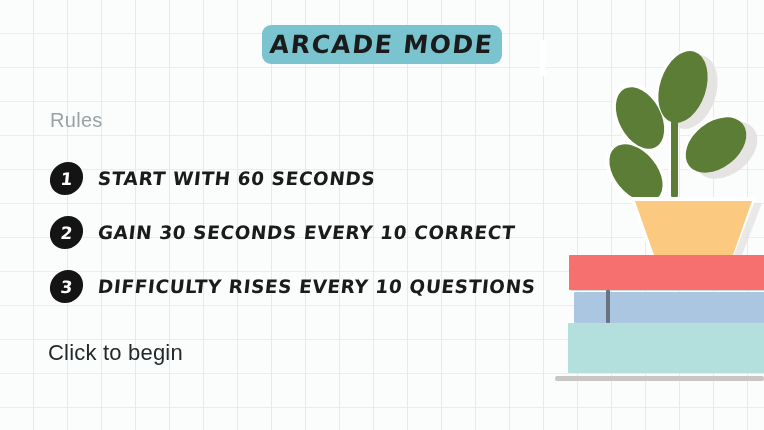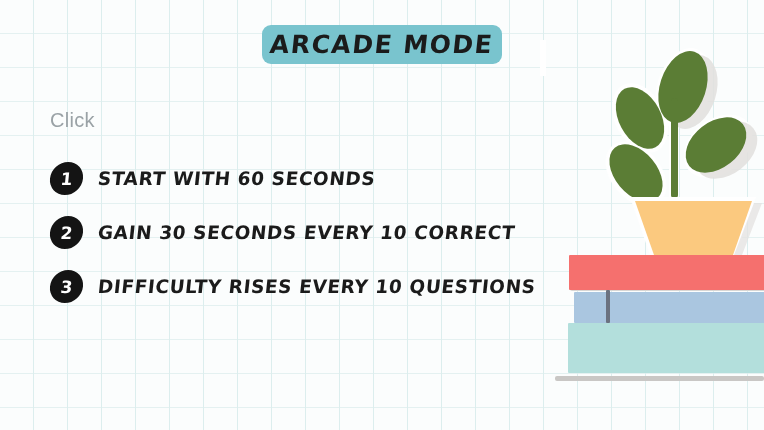--- a/index.html
+++ b/index.html
@@ -116,41 +116,42 @@
 </style>
 </head>
 <body>
 
 <div id="screen">
 
   <div id="title-banner">
     <span id="title-text">ARCADE MODE</span>
   </div>
 
-  <div id="rules-label">Click</div>
+  <div id="rules-label">Rules</div>
 
   <div id="rules-list">
 
     <div class="rule-row">
       <span class="rule-badge">1</span>
       <span class="rule-text">START WITH 60 SECONDS</span>
     </div>
 
     <div class="rule-row">
       <span class="rule-badge">2</span>
       <span class="rule-text">GAIN 30 SECONDS EVERY 10 CORRECT</span>
     </div>
 
     <div class="rule-row">
       <span class="rule-badge">3</span>
       <span class="rule-text">DIFFICULTY RISES EVERY 10 QUESTIONS</span>
     </div>
 
   </div>
 
+  <div id="click-to-begin">Click to begin</div>
 
   <div id="illustration">
 
     <svg id="plant-svg" width="224" height="215" viewBox="0 0 224 215">
       <g>
 
         <g fill="#FFFFFF">
           <ellipse cx="144" cy="48" rx="27" ry="41" transform="rotate(18 144 48)"></ellipse>
           <ellipse cx="178" cy="106" rx="27" ry="38" transform="rotate(52 178 106)"></ellipse>
           <ellipse cx="100" cy="78" rx="25" ry="37" transform="rotate(-28 100 78)"></ellipse>

